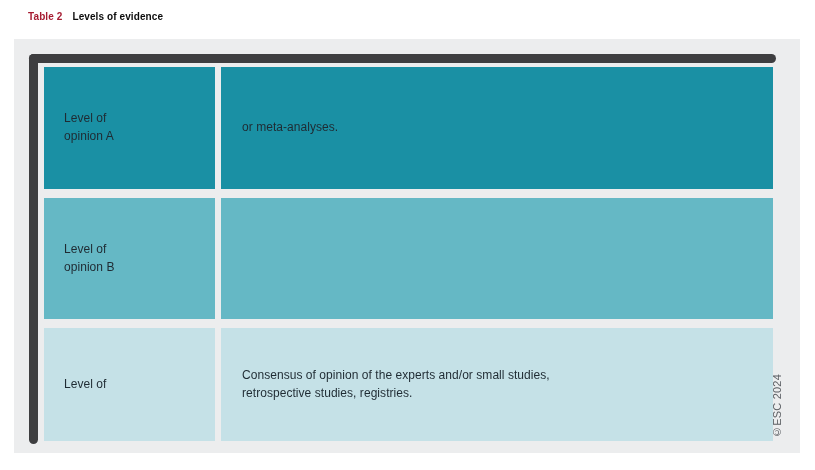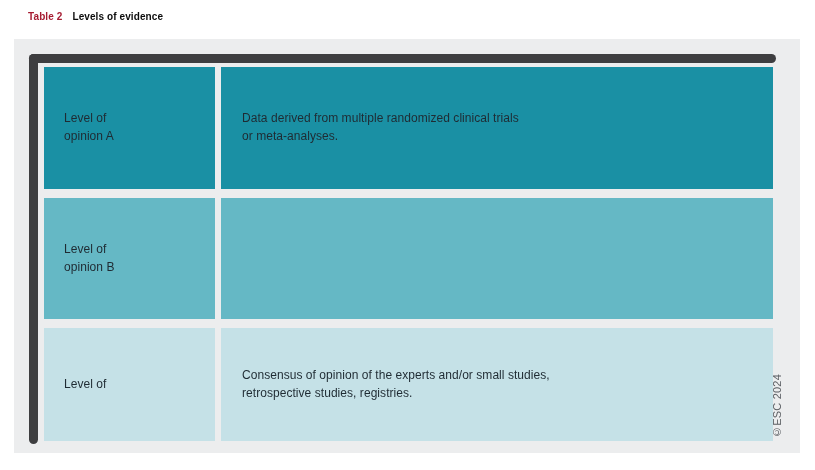--- a/index.html
+++ b/index.html
@@ -138,21 +138,20 @@
 
   <div class="evidence-row row-a">
     <div class="cell cell-level">
       <span class="cell-text">
         <span>Level of</span>
         <span class="line2">opinion A</span>
       </span>
     </div>
     <div class="cell cell-desc">
       <span class="cell-text">
-        <span>Data derived from multiple randomized clinical trials</span>
         <span class="line2">or meta-analyses.</span>
       </span>
     </div>
   </div>
 
   <div class="evidence-row row-b">
     <div class="cell cell-level">
       <span class="cell-text">
         <span>Level of</span>
         <span class="line2">opinion B</span>

